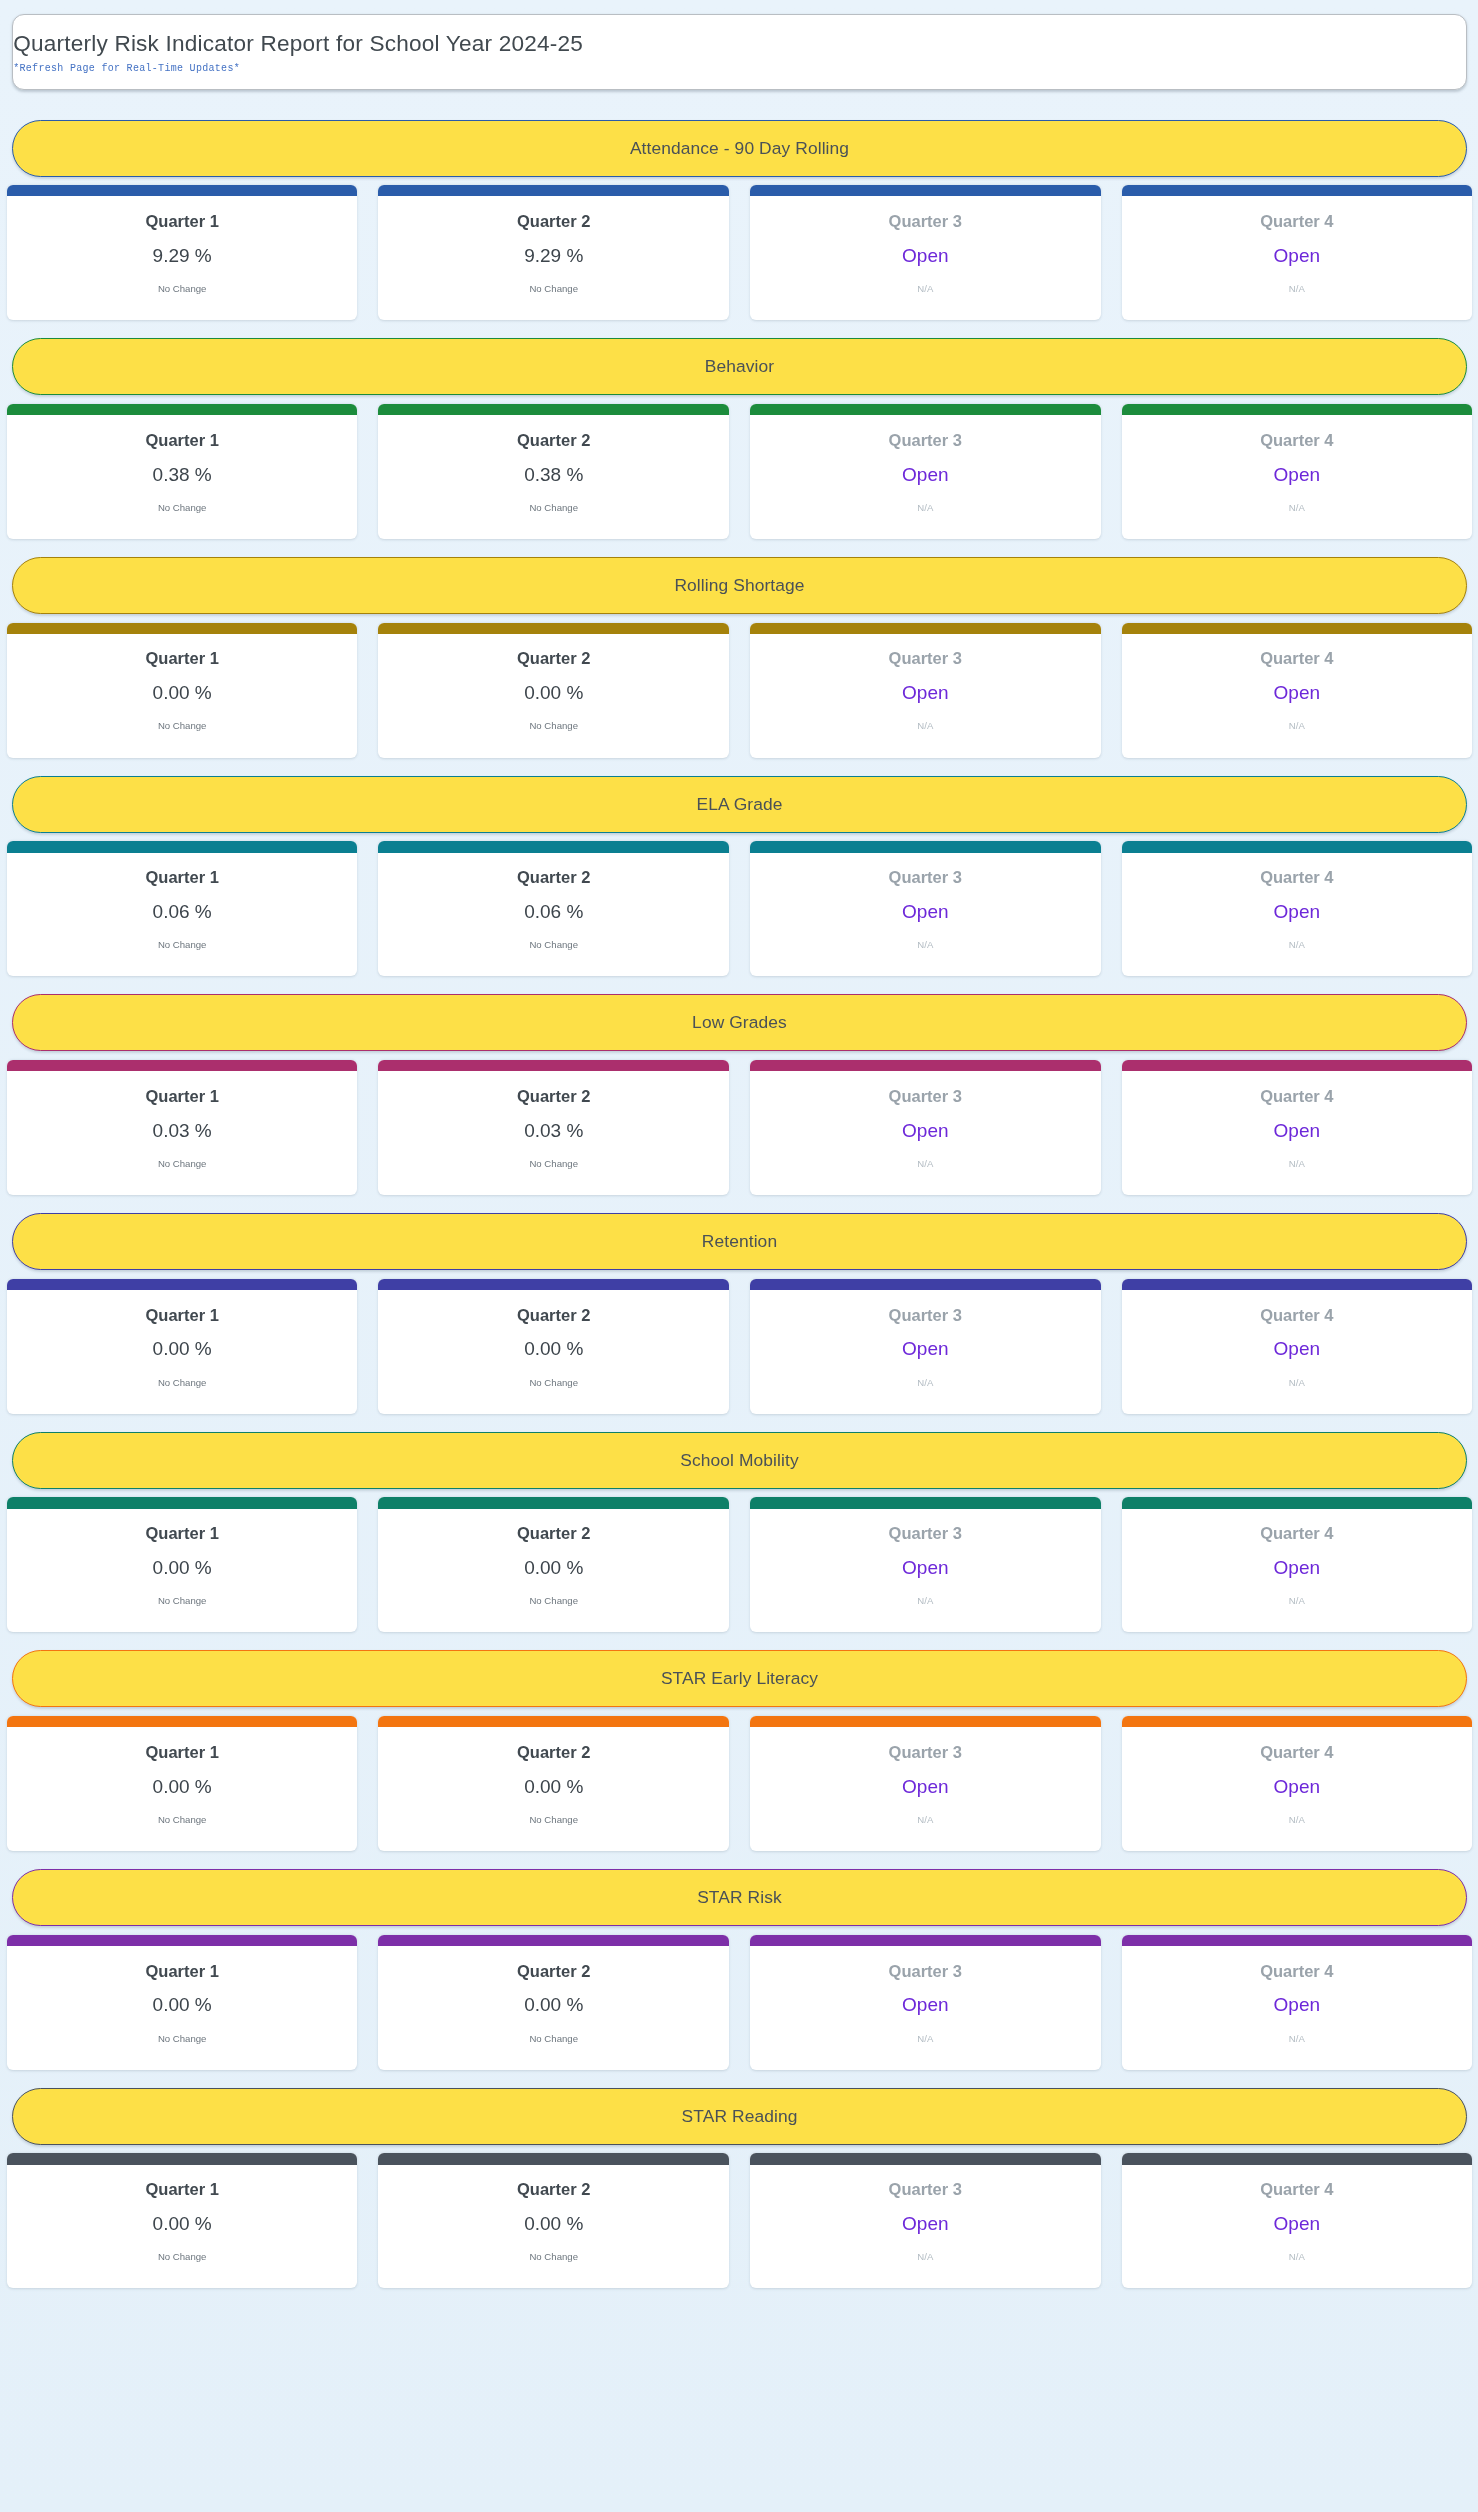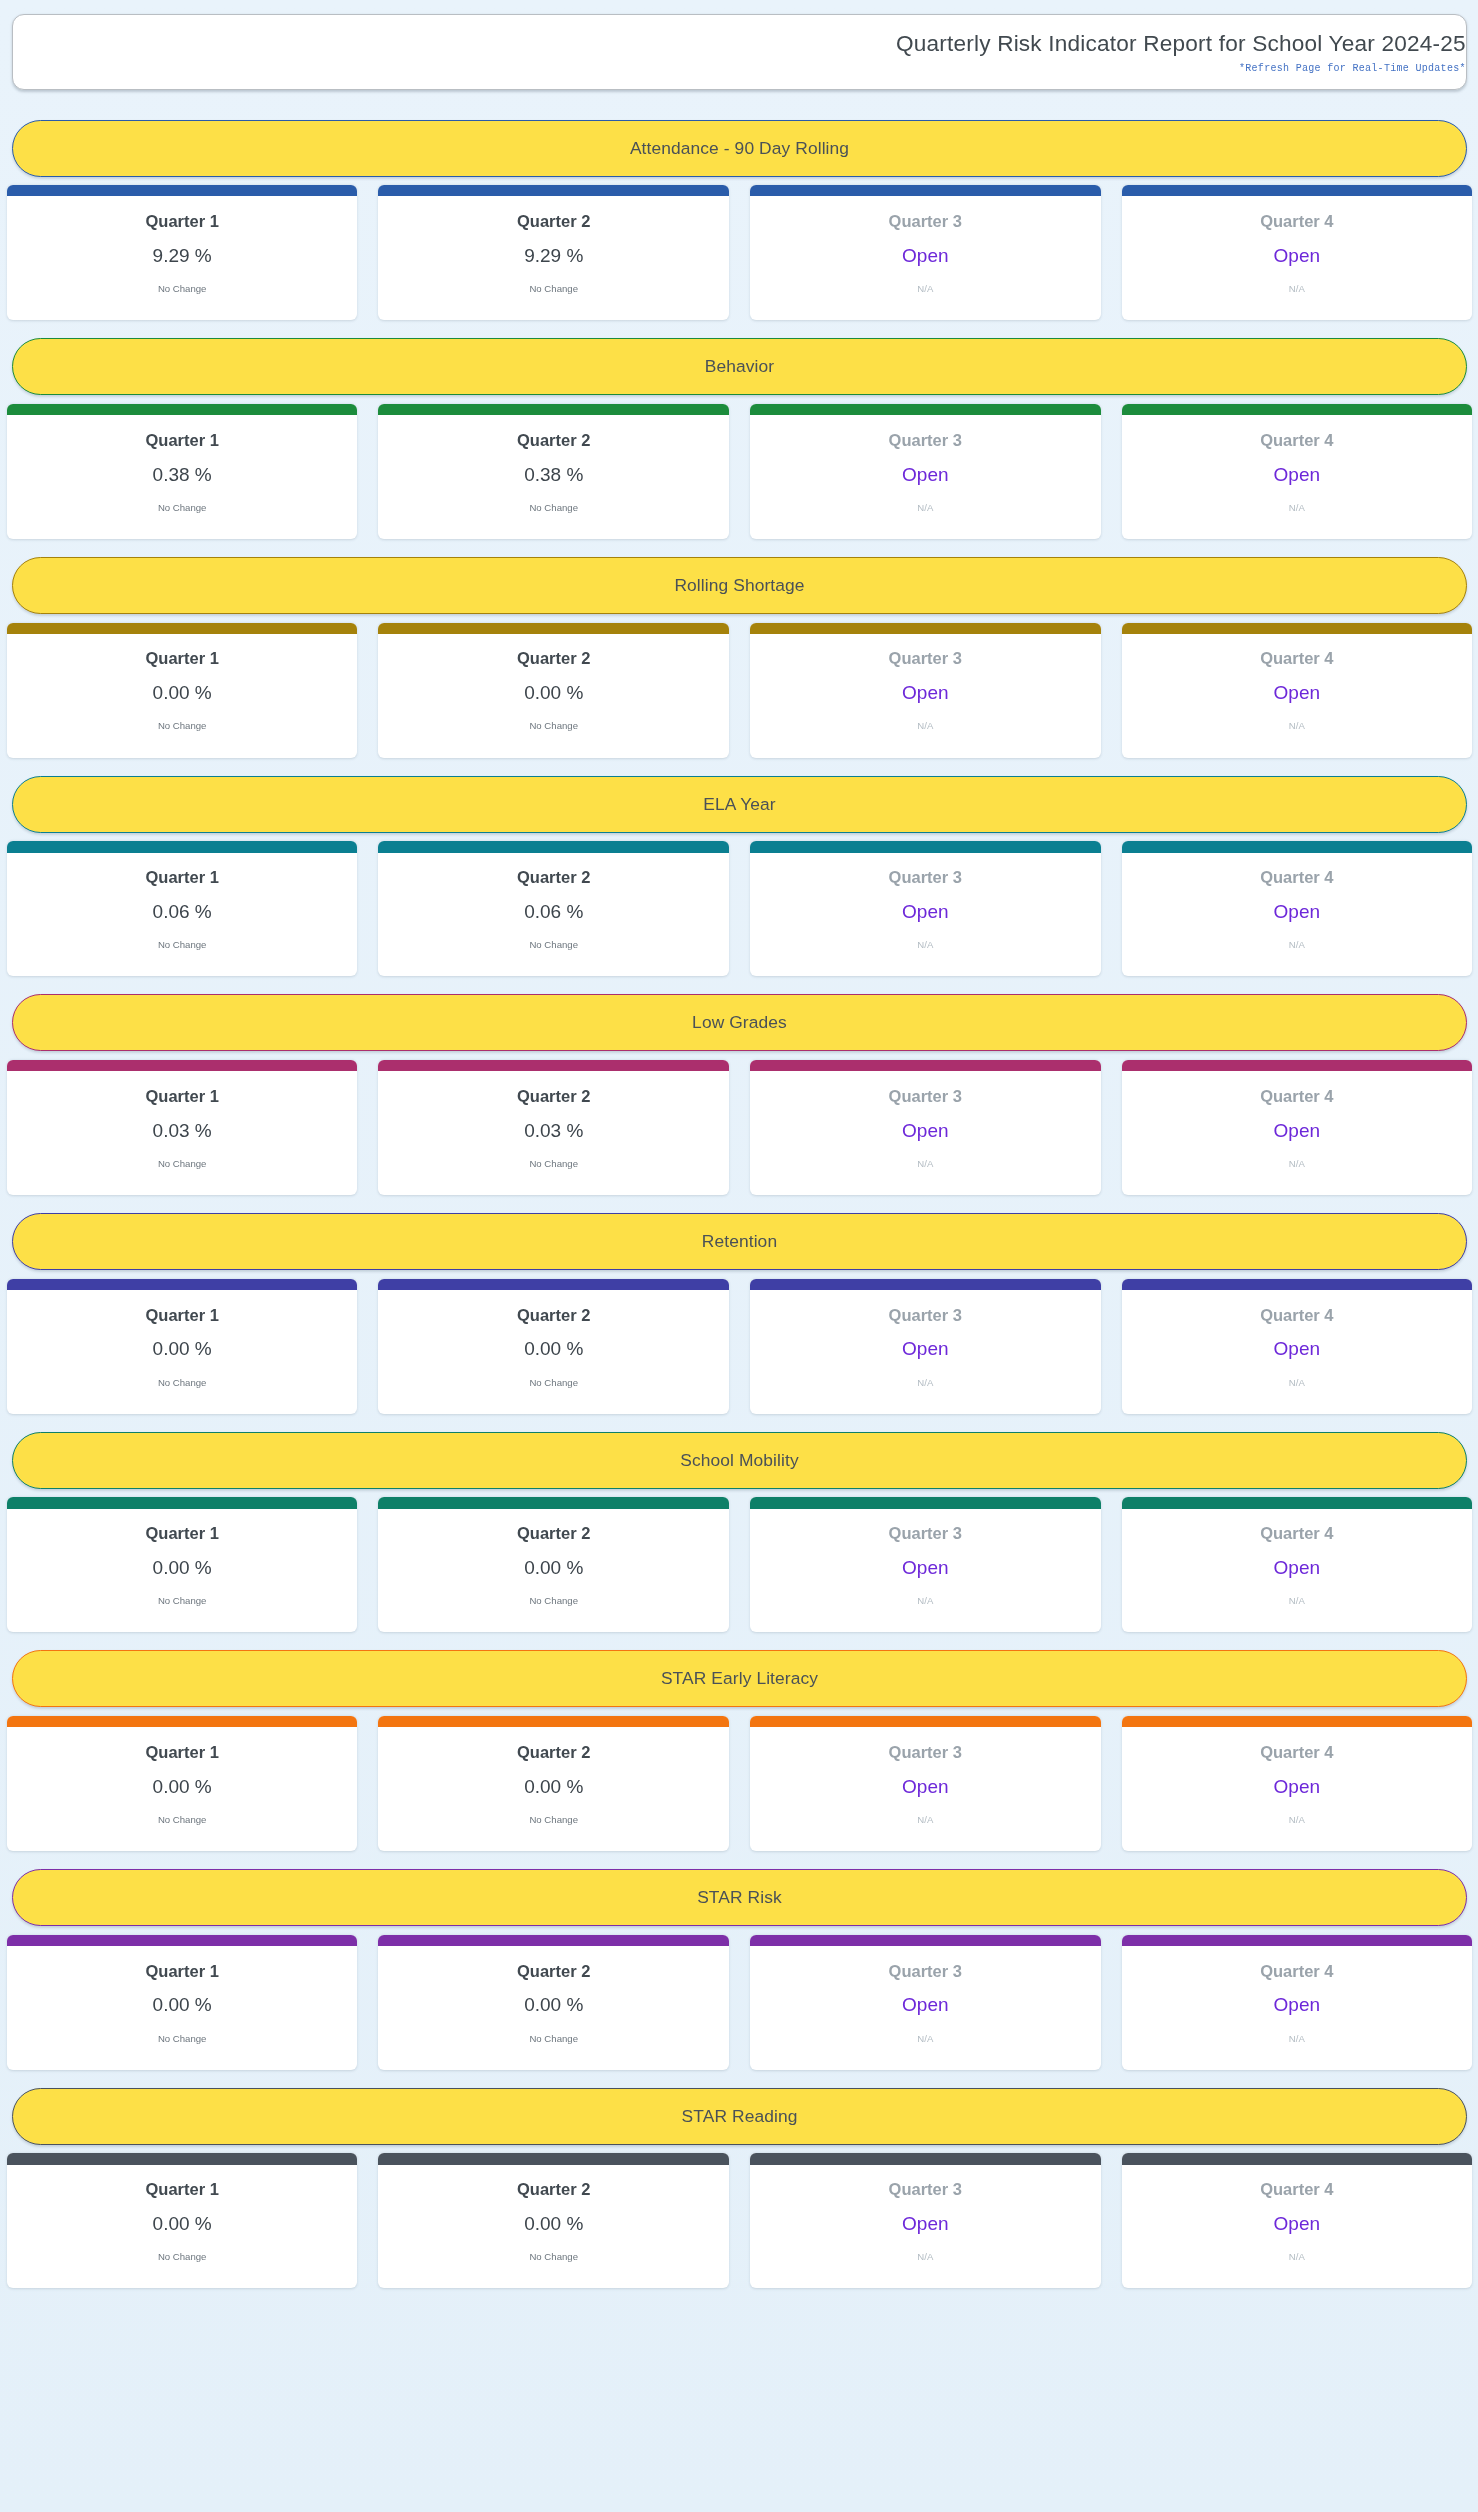--- a/index.html
+++ b/index.html
@@ -20,21 +20,21 @@
   
   .title-card {
     background: #ffffff;
     border: 0.9px solid #b9bec3;
     border-radius: 12px;
     box-shadow: 0 1.7px 2.6px rgba(30,50,70,.22);
     height: 76px;
     margin: 7px 7px 29.5px 7px;
     display: flex;
     flex-direction: column;
-    align-items: flex-end;
+    align-items: flex-start;
     justify-content: center;
   }
   .title-main {
     font-size: 22.6px;
     color: #41494f;
     letter-spacing: 0.2px;
     line-height: 1.25;
   }
   .title-sub {
     margin-top: 4.3px;
@@ -241,21 +241,21 @@
             <div class="q-body">
               <div class="q-label">Quarter 4</div>
               <div class="q-value">Open</div>
               <div class="q-note">N/A</div>
             </div>
           </div>
         </div>
       </div>
       <div class="group">
         <div class="group-header" style="border: 1.7px solid rgb(11, 127, 145);">
-          <span class="group-header-label">ELA Year</span>
+          <span class="group-header-label">ELA Grade</span>
         </div>
         <div class="cards-row">
           <div class="q-card">
             <div class="q-stripe" style="background: rgb(11, 127, 145);"></div>
             <div class="q-body">
               <div class="q-label">Quarter 1</div>
               <div class="q-value">0.06 %</div>
               <div class="q-note">No Change</div>
             </div>
           </div>

